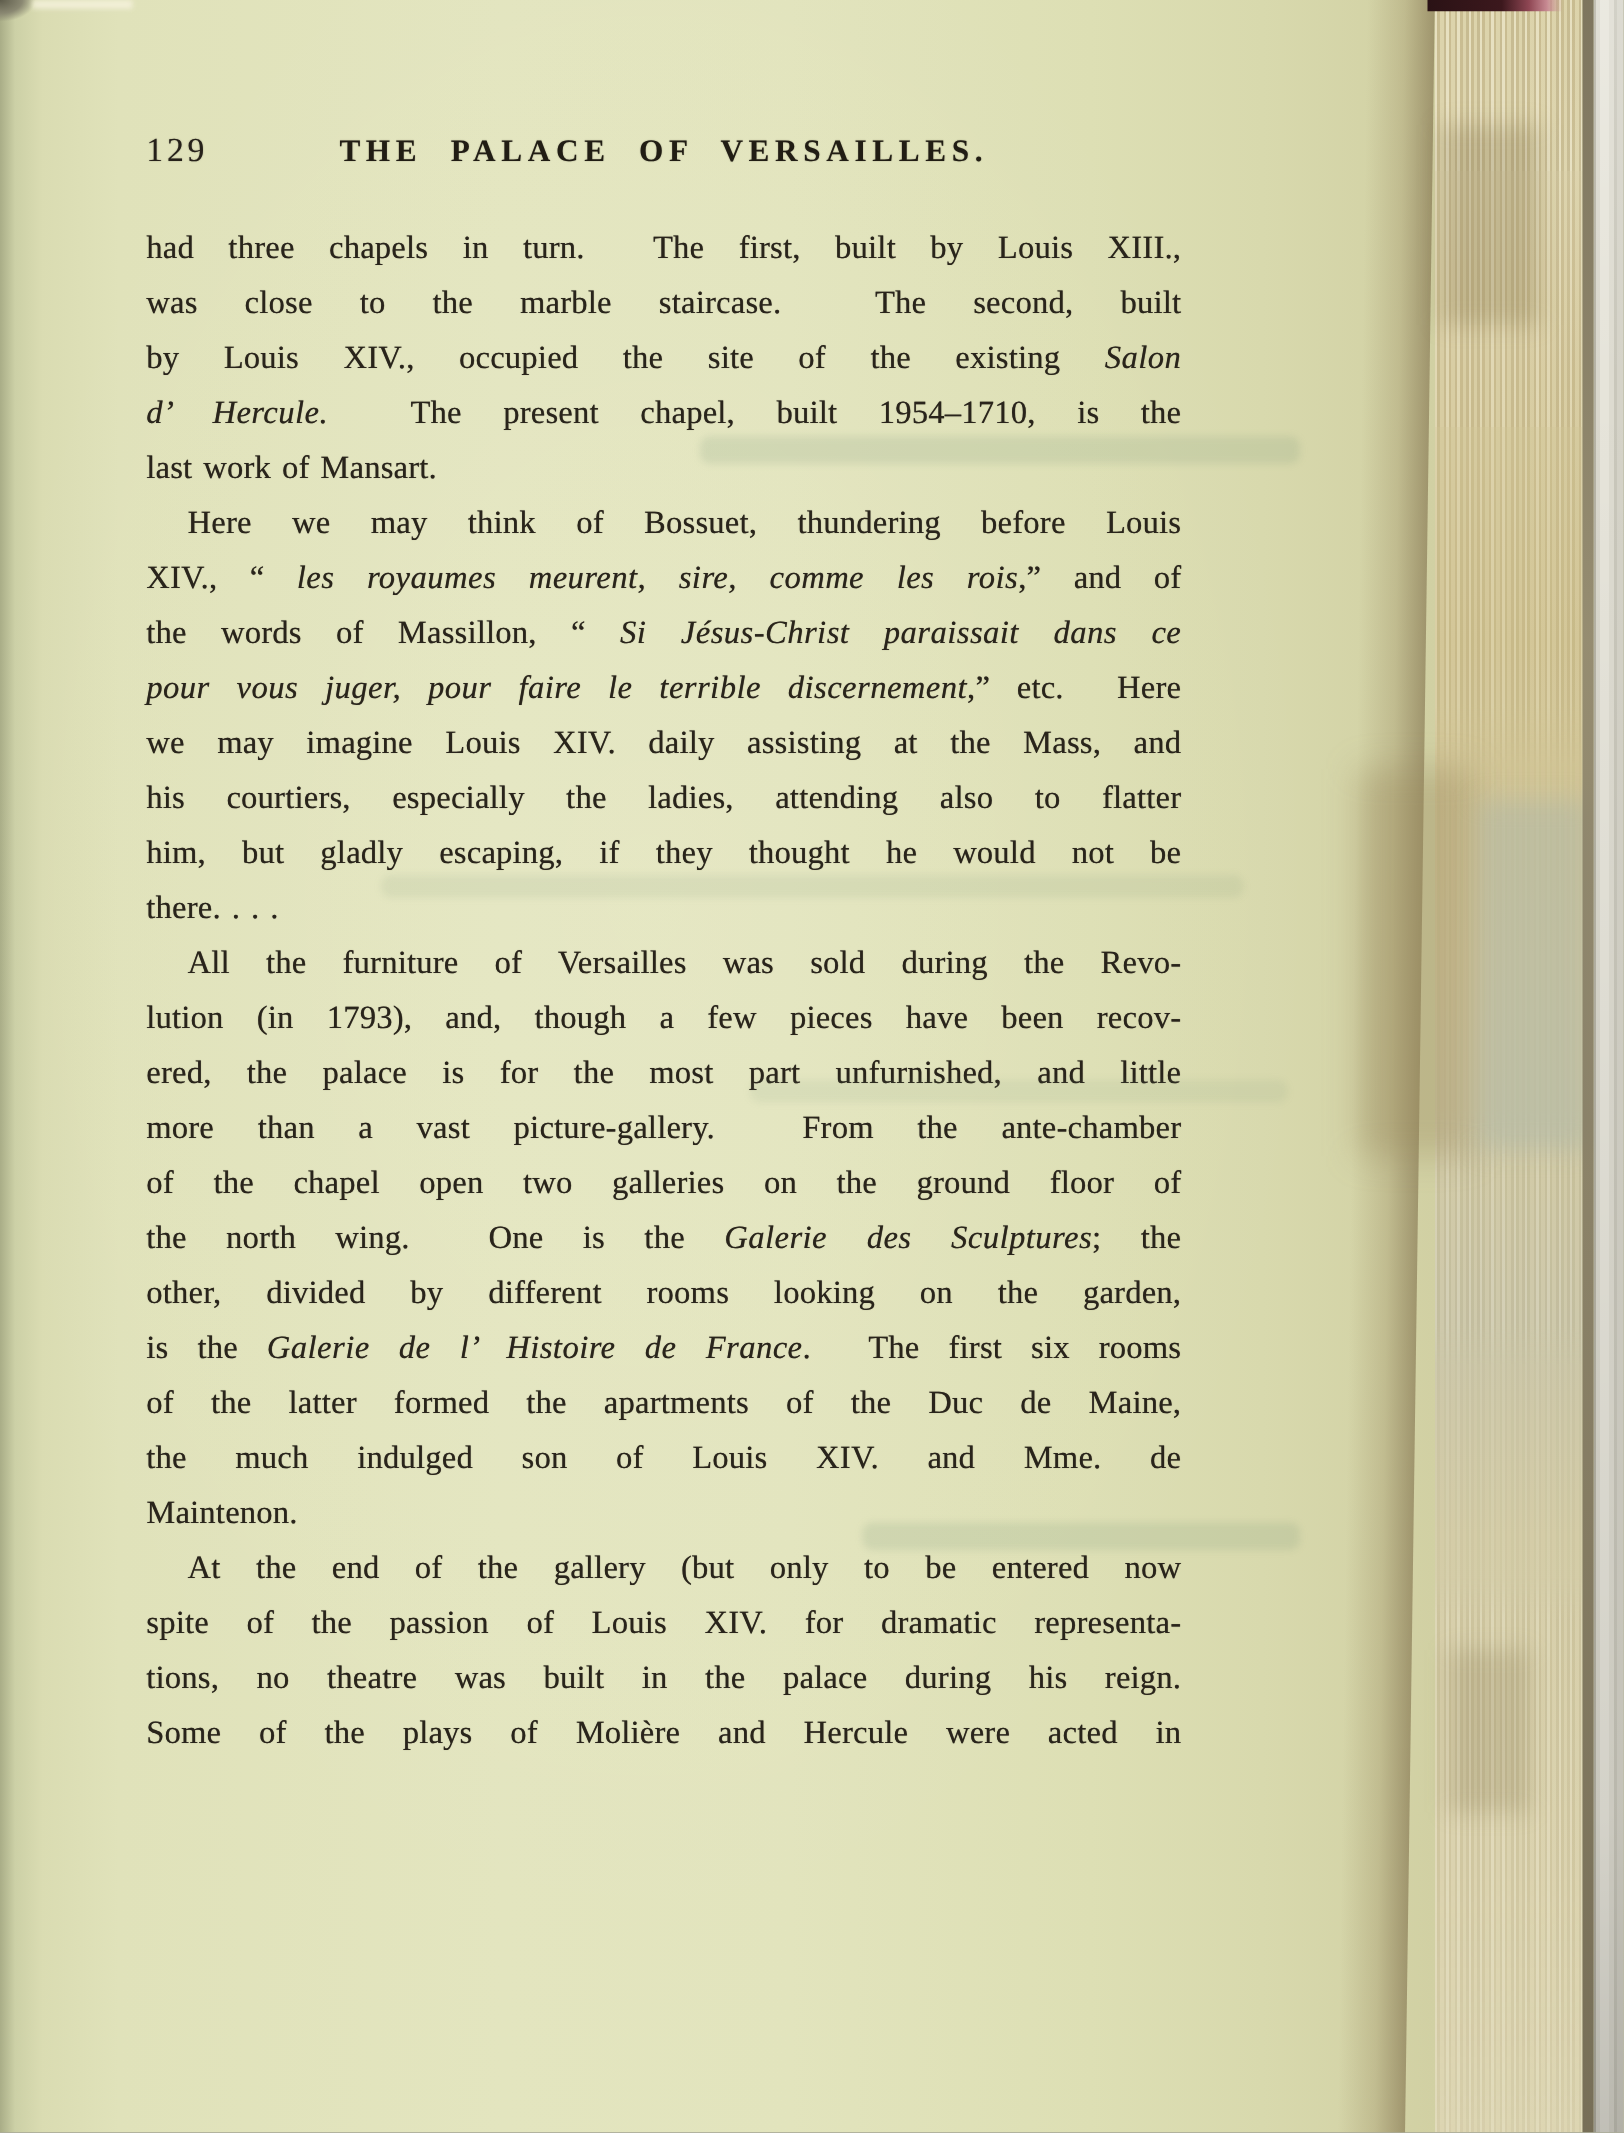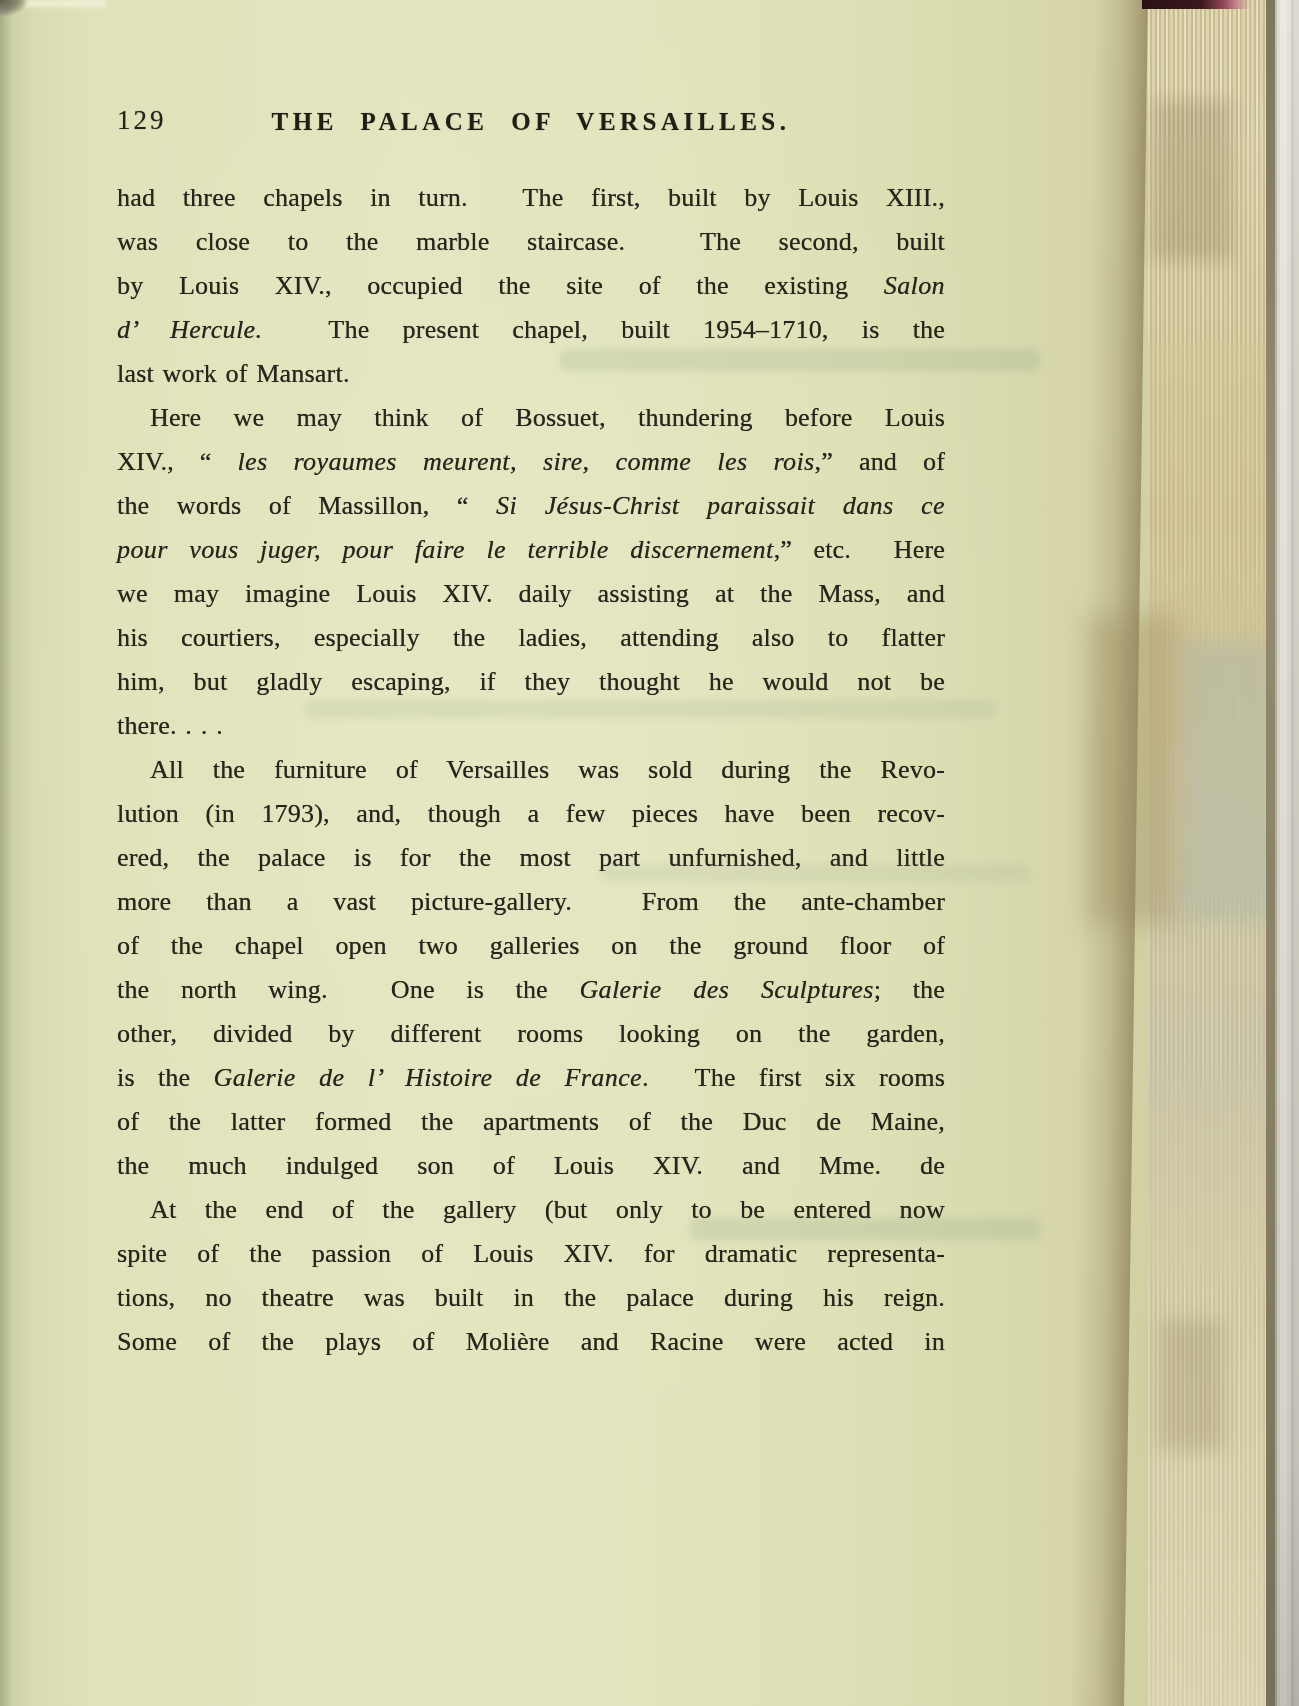--- a/index.html
+++ b/index.html
@@ -139,24 +139,25 @@
         <div class="line indent"><span class="rm">All the furniture of Versailles was sold during the Revo-</span></div>
         <div class="line"><span class="rm">lution (in 1793), and, though a few pieces have been recov-</span></div>
         <div class="line"><span class="rm">ered, the palace is for the most part unfurnished, and little</span></div>
         <div class="line"><span class="rm">more than a vast picture-gallery.  From the ante-chamber</span></div>
         <div class="line"><span class="rm">of the chapel open two galleries on the ground floor of</span></div>
         <div class="line"><span class="rm">the north wing.  One is the </span><span class="it">Galerie des Sculptures</span><span class="rm">; the</span></div>
         <div class="line"><span class="rm">other, divided by different rooms looking on the garden,</span></div>
         <div class="line"><span class="rm">is the </span><span class="it">Galerie de l’ Histoire de France</span><span class="rm">.  The first six rooms</span></div>
         <div class="line"><span class="rm">of the latter formed the apartments of the Duc de Maine,</span></div>
         <div class="line"><span class="rm">the much indulged son of Louis XIV. and Mme. de</span></div>
+        <div class="line no-just"><span class="rm">Maintenon.</span></div>
         <div class="line indent"><span class="rm">At the end of the gallery (but only to be entered now</span></div>
         <div class="line"><span class="rm">spite of the passion of Louis XIV. for dramatic representa-</span></div>
         <div class="line"><span class="rm">tions, no theatre was built in the palace during his reign.</span></div>
-        <div class="line"><span class="rm">Some of the plays of Molière and Racine were acted in</span></div>
+        <div class="line"><span class="rm">Some of the plays of Molière and Hercule were acted in</span></div>
       </div>
 
     <div class="ghost ghost-1"></div>
     <div class="ghost ghost-2"></div>
     <div class="ghost ghost-3"></div>
     <div class="ghost ghost-4"></div>
   </div>
 
   <div class="crease"></div>
 

